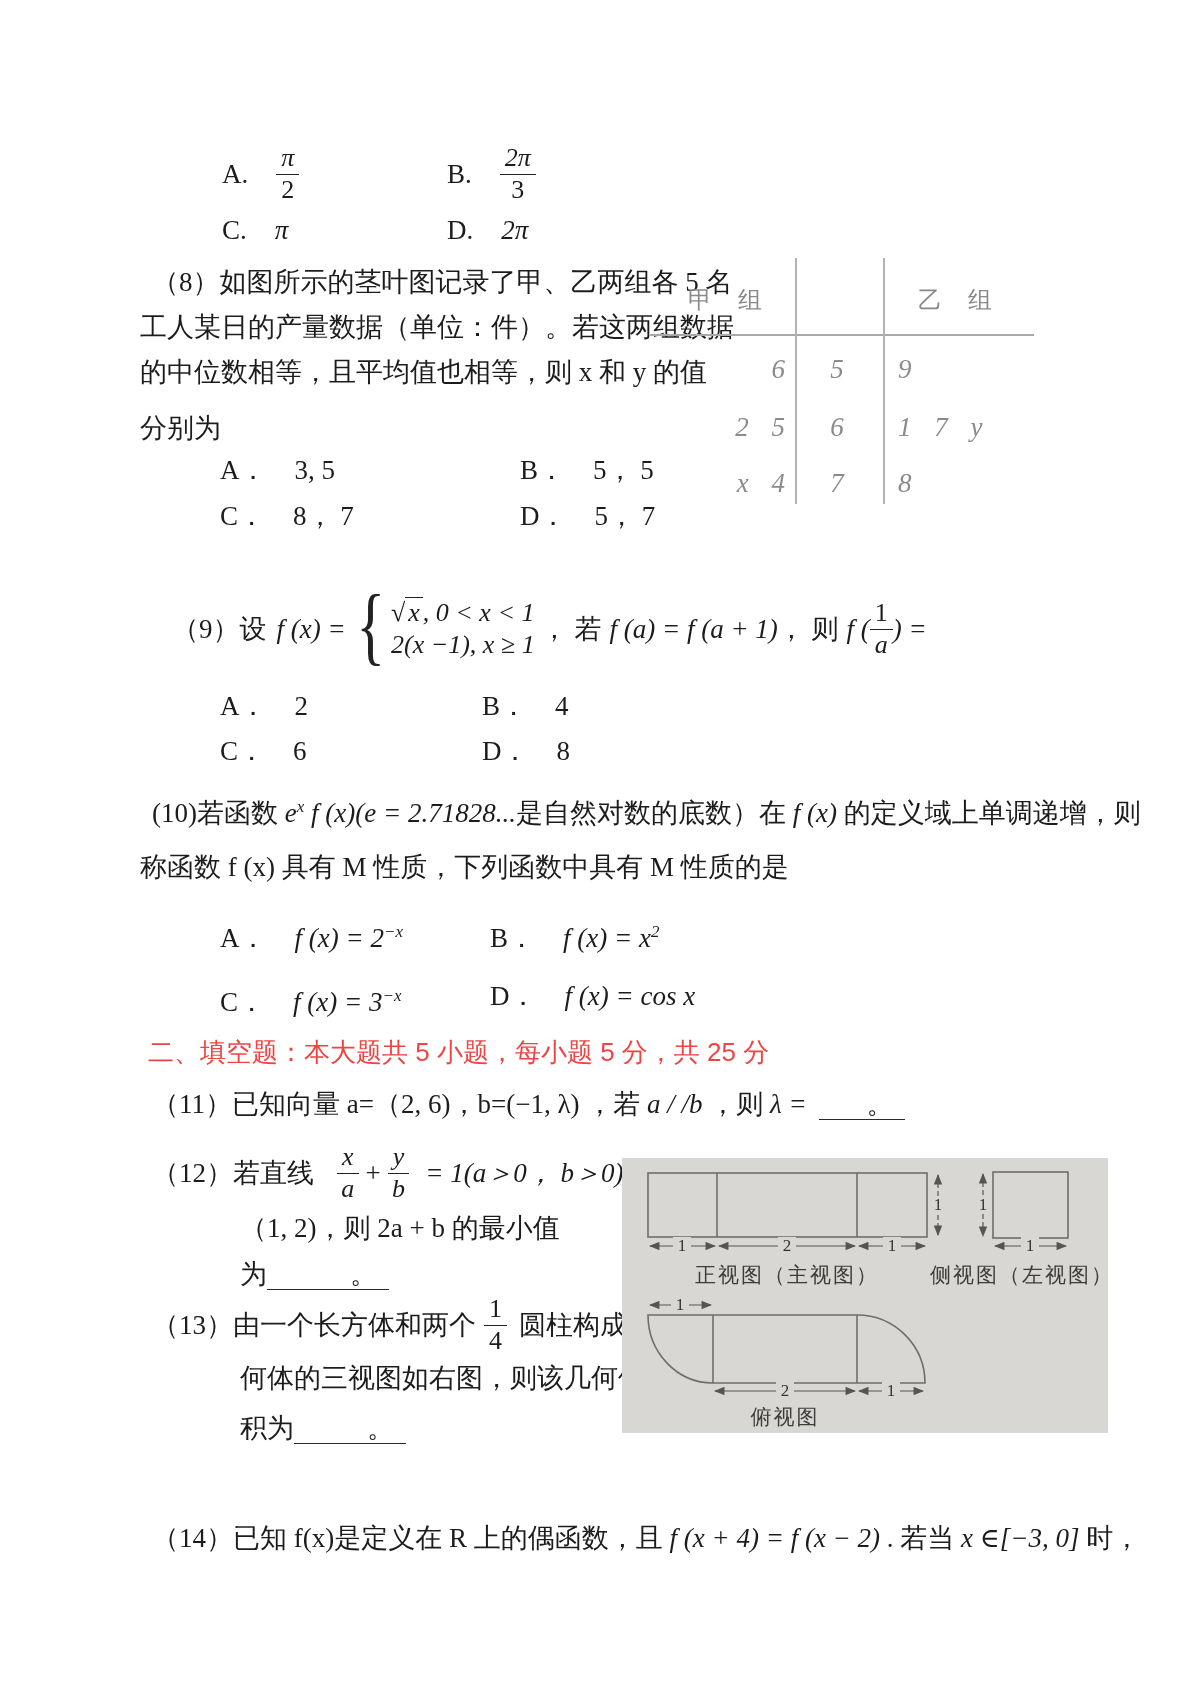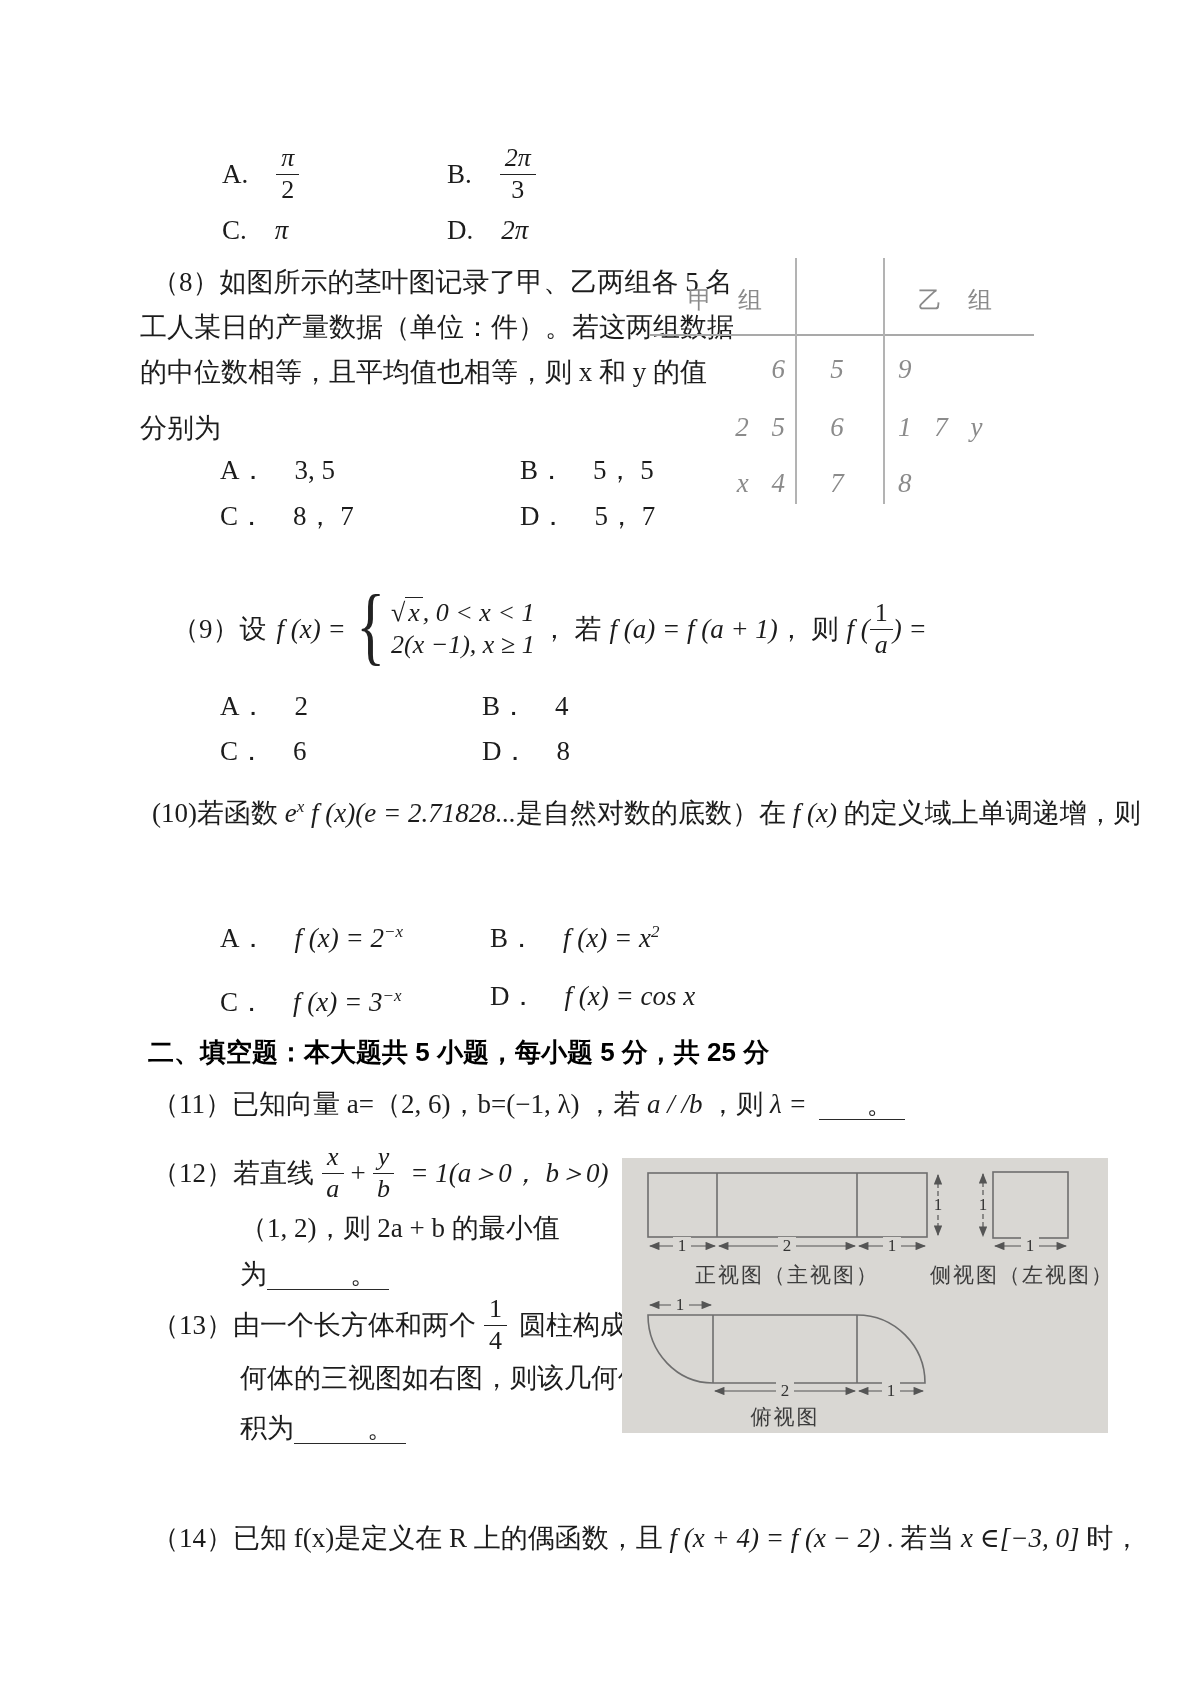--- a/index.html
+++ b/index.html
@@ -11,21 +11,21 @@
   .olabel{display:inline-block;margin-right:28px}
   .it{font-style:italic}
   .sup{font-size:17px;vertical-align:10px;font-style:italic}
   .frac{display:inline-flex;flex-direction:column;align-items:center;line-height:1.08;font-size:26px}
   .frac .fn{padding:0 5px 1px;border-bottom:1.7px solid #222}
   .frac .fd{padding-top:1px}
   .brace{font-size:86px;font-weight:200;line-height:0;transform:scaleX(.7);margin:0 0 8px 4px;color:#222}
   .pwcol{display:flex;flex-direction:column;gap:0;font-size:26px}
   .sqrtbar{border-top:1.7px solid #222;padding:0 3px}
   .blank{display:inline-block;border-bottom:1.7px solid #2a2a2a;text-align:right;padding-right:12px;height:32px;vertical-align:bottom}
-  .heading{font-family:"Liberation Sans","DejaVu Sans",sans-serif;font-weight:700;font-size:26px;color:#000000}
+  .heading{font-family:"Liberation Sans","DejaVu Sans",sans-serif;font-weight:400;font-size:26px;color:#ef4444}
   
   .stemleaf{position:absolute;left:600px;top:258px;width:440px;height:246px}
   .sl-h{position:absolute;font-size:24px;color:#8a8a8a;letter-spacing:10px;white-space:nowrap}
   .sl-hline{position:absolute;left:50px;top:76px;width:384px;height:2px;background:#a9a9a9}
   .sl-vline{position:absolute;top:0;width:2px;height:246px;background:#b3b3b3}
   .sl-cell{position:absolute;font-size:27px;color:#8b8b8b;font-style:italic;word-spacing:16px;white-space:nowrap}
   .sl-left{left:95px;width:90px;text-align:right}
   .sl-stem{left:222px;width:30px;text-align:center}
   .sl-right{left:298px}
   
@@ -129,20 +129,21 @@
   <div class="line" style="left:220px;top:735px">
     <span class="olabel">C．</span><span>6</span>
   </div>
   <div class="line" style="left:482px;top:735px">
     <span class="olabel">D．</span><span>8</span>
   </div>
 
   <div class="line" style="left:152px;top:791px">
     <span>(10)若函数 </span><span class="it">e</span><span class="sup">x</span><span class="it"> f (x)(e = 2.71828...</span><span>是自然对数的底数）在 </span><span class="it">f (x)</span><span> 的定义域上单调递增，则</span>
   </div>
+  <div class="line" style="left:140px;top:851px">称函数 f (x) 具有 M 性质，下列函数中具有 M 性质的是</div>
 
   <div class="line" style="left:220px;top:916px">
     <span class="olabel">A．</span><span class="it">f (x) = 2</span><span class="sup">−x</span>
   </div>
   <div class="line" style="left:490px;top:916px">
     <span class="olabel">B．</span><span class="it">f (x) = x</span><span class="sup">2</span>
   </div>
   <div class="line" style="left:220px;top:980px">
     <span class="olabel">C．</span><span class="it">f (x) = 3</span><span class="sup">−x</span>
   </div>
@@ -151,21 +152,21 @@
   </div>
 
   <div class="line heading" style="left:148px;top:1036px">二、填空题：本大题共 5 小题，每小题 5 分，共 25 分</div>
 
   <div class="line" style="left:152px;top:1088px">
     <span>（11）已知向量 a=（2, 6)，b=(−1, λ) ，若 </span><span class="it">a / /b</span><span> ，则 </span><span class="it">λ =</span>
     <span class="blank" style="width:86px;margin-left:6px"><span>。</span></span>
   </div>
 
   <div class="line vc" style="left:152px;top:1146px;height:54px">
-    <span style="margin-right:8px">（12）若直线</span>
+    <span style="margin-right:23px">（12）若直线</span>
     <span class="frac">
       <span class="fn it">x</span>
       <span class="fd it">a</span>
     </span>
     <span style="margin:0 7px">+</span>
     <span class="frac">
       <span class="fn it">y</span>
       <span class="fd it">b</span>
     </span>
     <span class="it" style="margin-left:16px">= 1(a＞0，  b＞0)</span>

